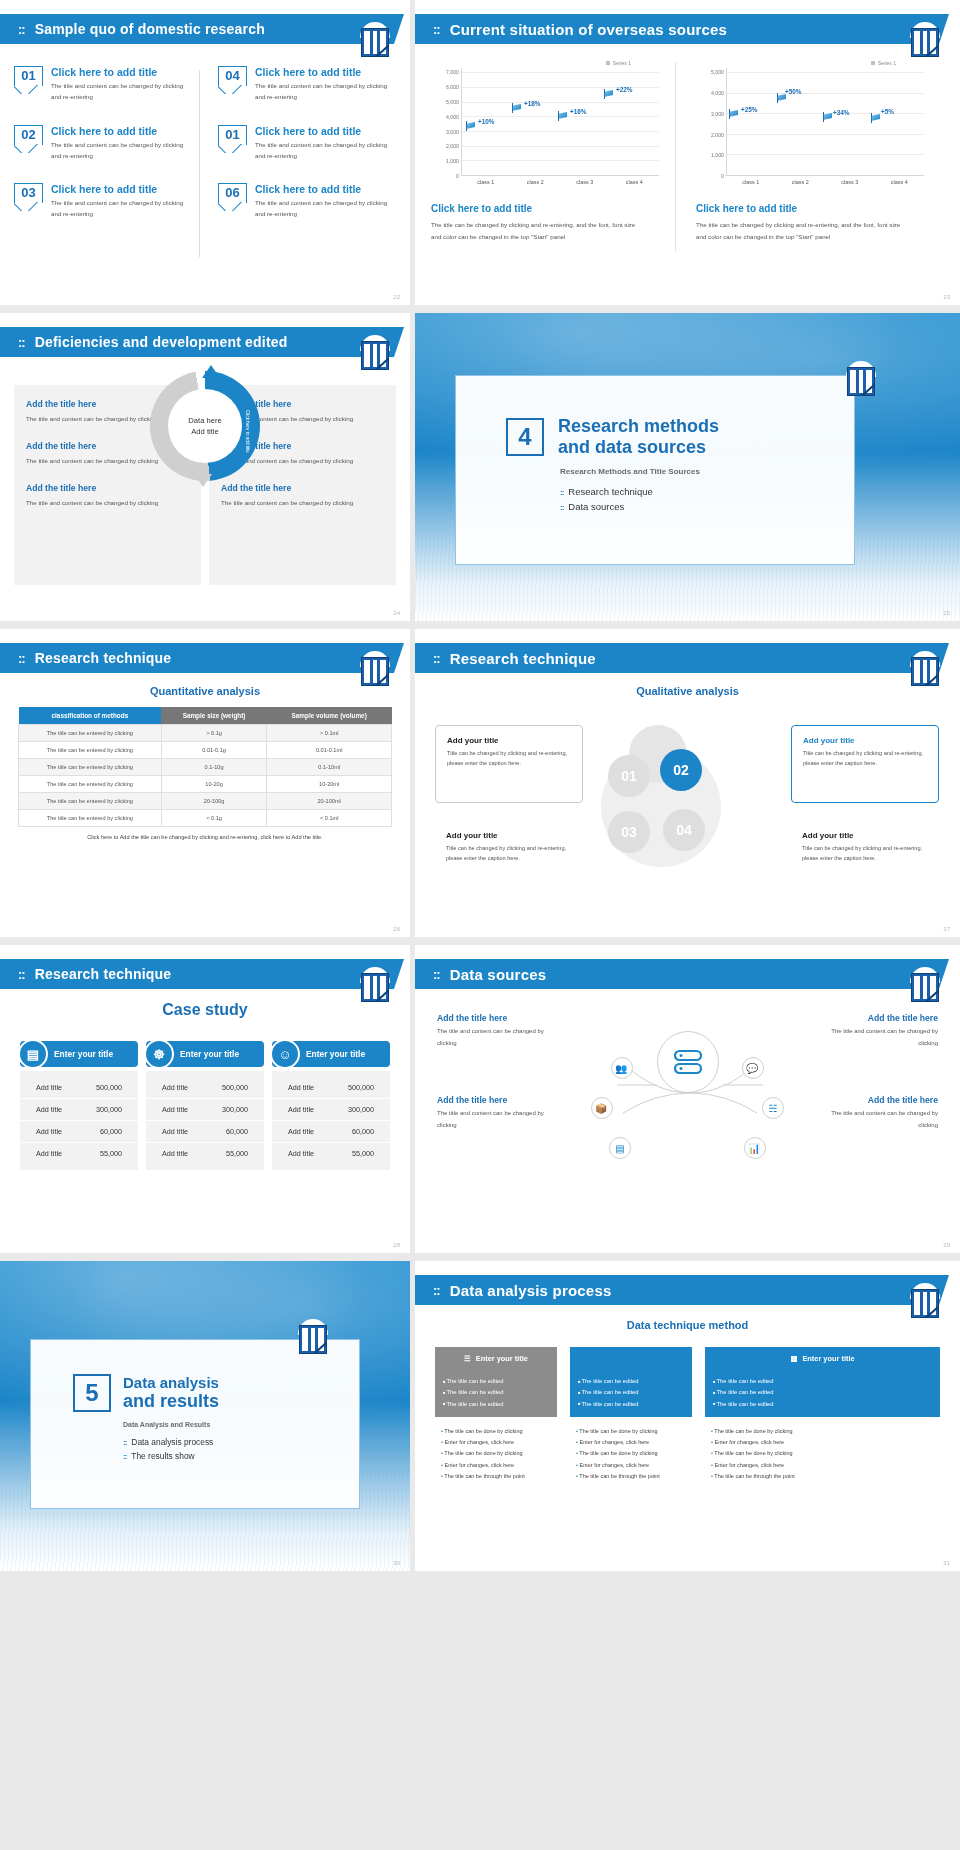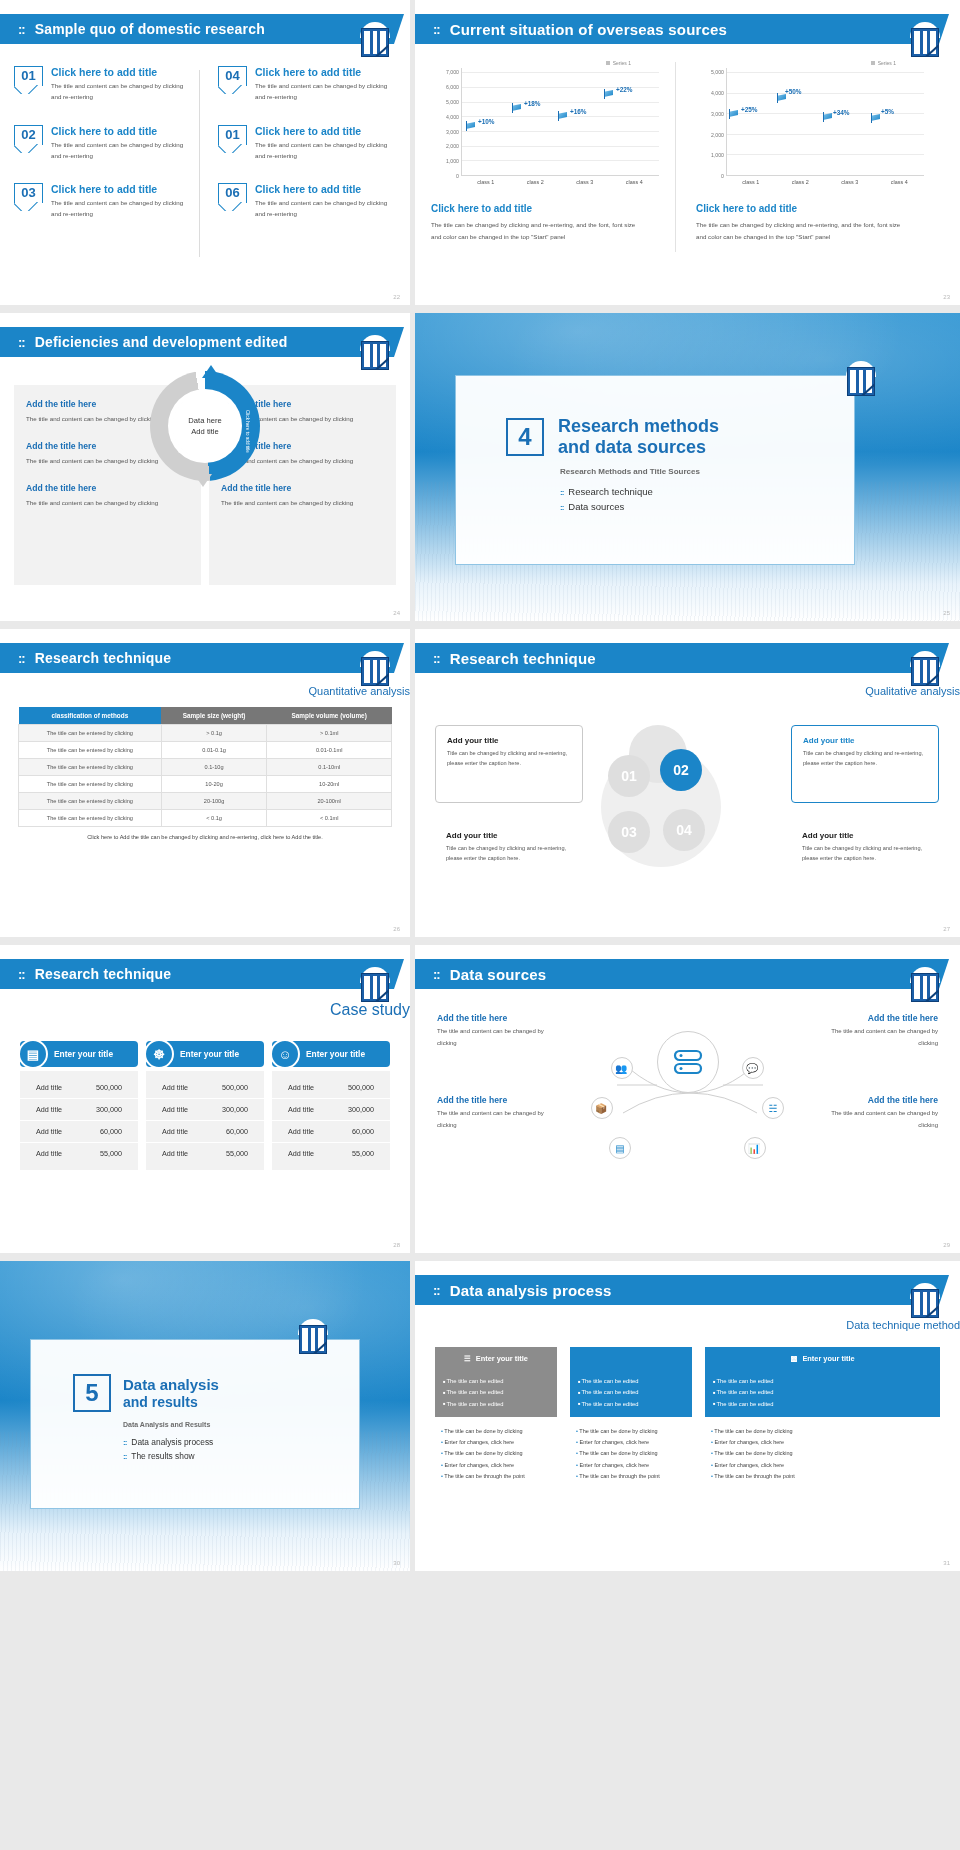--- a/index.html
+++ b/index.html
@@ -125,21 +125,21 @@
      background:repeating-linear-gradient(92deg,rgba(120,150,180,.10) 0 1px,transparent 1px 4px);}
   .seccard{position:absolute;background:rgba(255,255,255,.96);border:1px solid #8fc4e4;}
   .secnum{width:38px;height:38px;border:2px solid #1b6fb5;color:#1b6fb5;font-size:24px;font-weight:bold;
           display:flex;align-items:center;justify-content:center;flex:none;}
   .sectitle{color:#1b6fb5;font-size:18px;font-weight:bold;line-height:1.15;}
   .secsub{color:#6b6b6b;font-size:8px;font-weight:bold;}
   .secbul{color:#333;font-size:9.5px;margin-top:4px;}
   .secbul b{color:#1b85c8;font-size:8px;letter-spacing:-1px;margin-right:5px;}
 
   
-  .hsub{position:absolute;left:0;right:0;top:56px;text-align:right;color:#1b6fb5;font-weight:normal;}
+  .hsub{position:absolute;left:0;right:0;top:56px;text-align:center;color:#1b6fb5;font-weight:bold;}
   table.tbl{position:absolute;left:18px;top:78px;width:374px;border-collapse:collapse;}
   table.tbl th{font-size:6.4px;color:#fff;padding:5px 3px;font-weight:bold;}
   table.tbl th.c1{background:#1b85c8;}
   table.tbl th.c2,table.tbl th.c3{background:#777;}
   table.tbl td{font-size:5.6px;color:#555;padding:5px 3px;text-align:center;border:.5px solid #dfdfdf;}
   table.tbl tr:nth-child(even) td{background:#f4f4f4;}
   .tblnote{position:absolute;left:18px;top:205px;width:374px;font-size:5.6px;color:#444;text-align:center;}
 
   
   .q-card{position:absolute;width:148px;height:78px;border:1px solid #c9c9c9;border-radius:4px;
@@ -763,21 +763,21 @@
   <div class="slide left">
     <div class="sec">
       <div class="mist"></div>
         <div class="waves"></div>
     </div>
     <div class="seccard" style="left:30px;top:78px;width:330px;height:170px;">
       <div style="display:flex;align-items:center;gap:12px;padding:34px 0 0 42px;">
         <div class="secnum">5</div>
         <div>
           <div class="sectitle" style="font-size:15px">Data analysis</div>
-          <div class="sectitle" style="font-size:14px">and results</div>
+          <div class="sectitle" style="font-size:18px">and results</div>
         </div>
       </div>
       <div class="secsub" style="margin:9px 0 0 92px;font-size:7px">Data Analysis and Results</div>
       <div class="secbul" style="margin:9px 0 0 92px;font-size:8.4px"><b>::</b><span>Data analysis process</span></div>
       <div class="secbul" style="margin:4px 0 0 92px;font-size:8.4px"><b>::</b><span>The results show</span></div>
     </div>
     <div class="logo" style="right:80px;top:58px;">
       <div class="cap"></div>
         <div class="box"></div>
       <div class="ib i1"></div>

